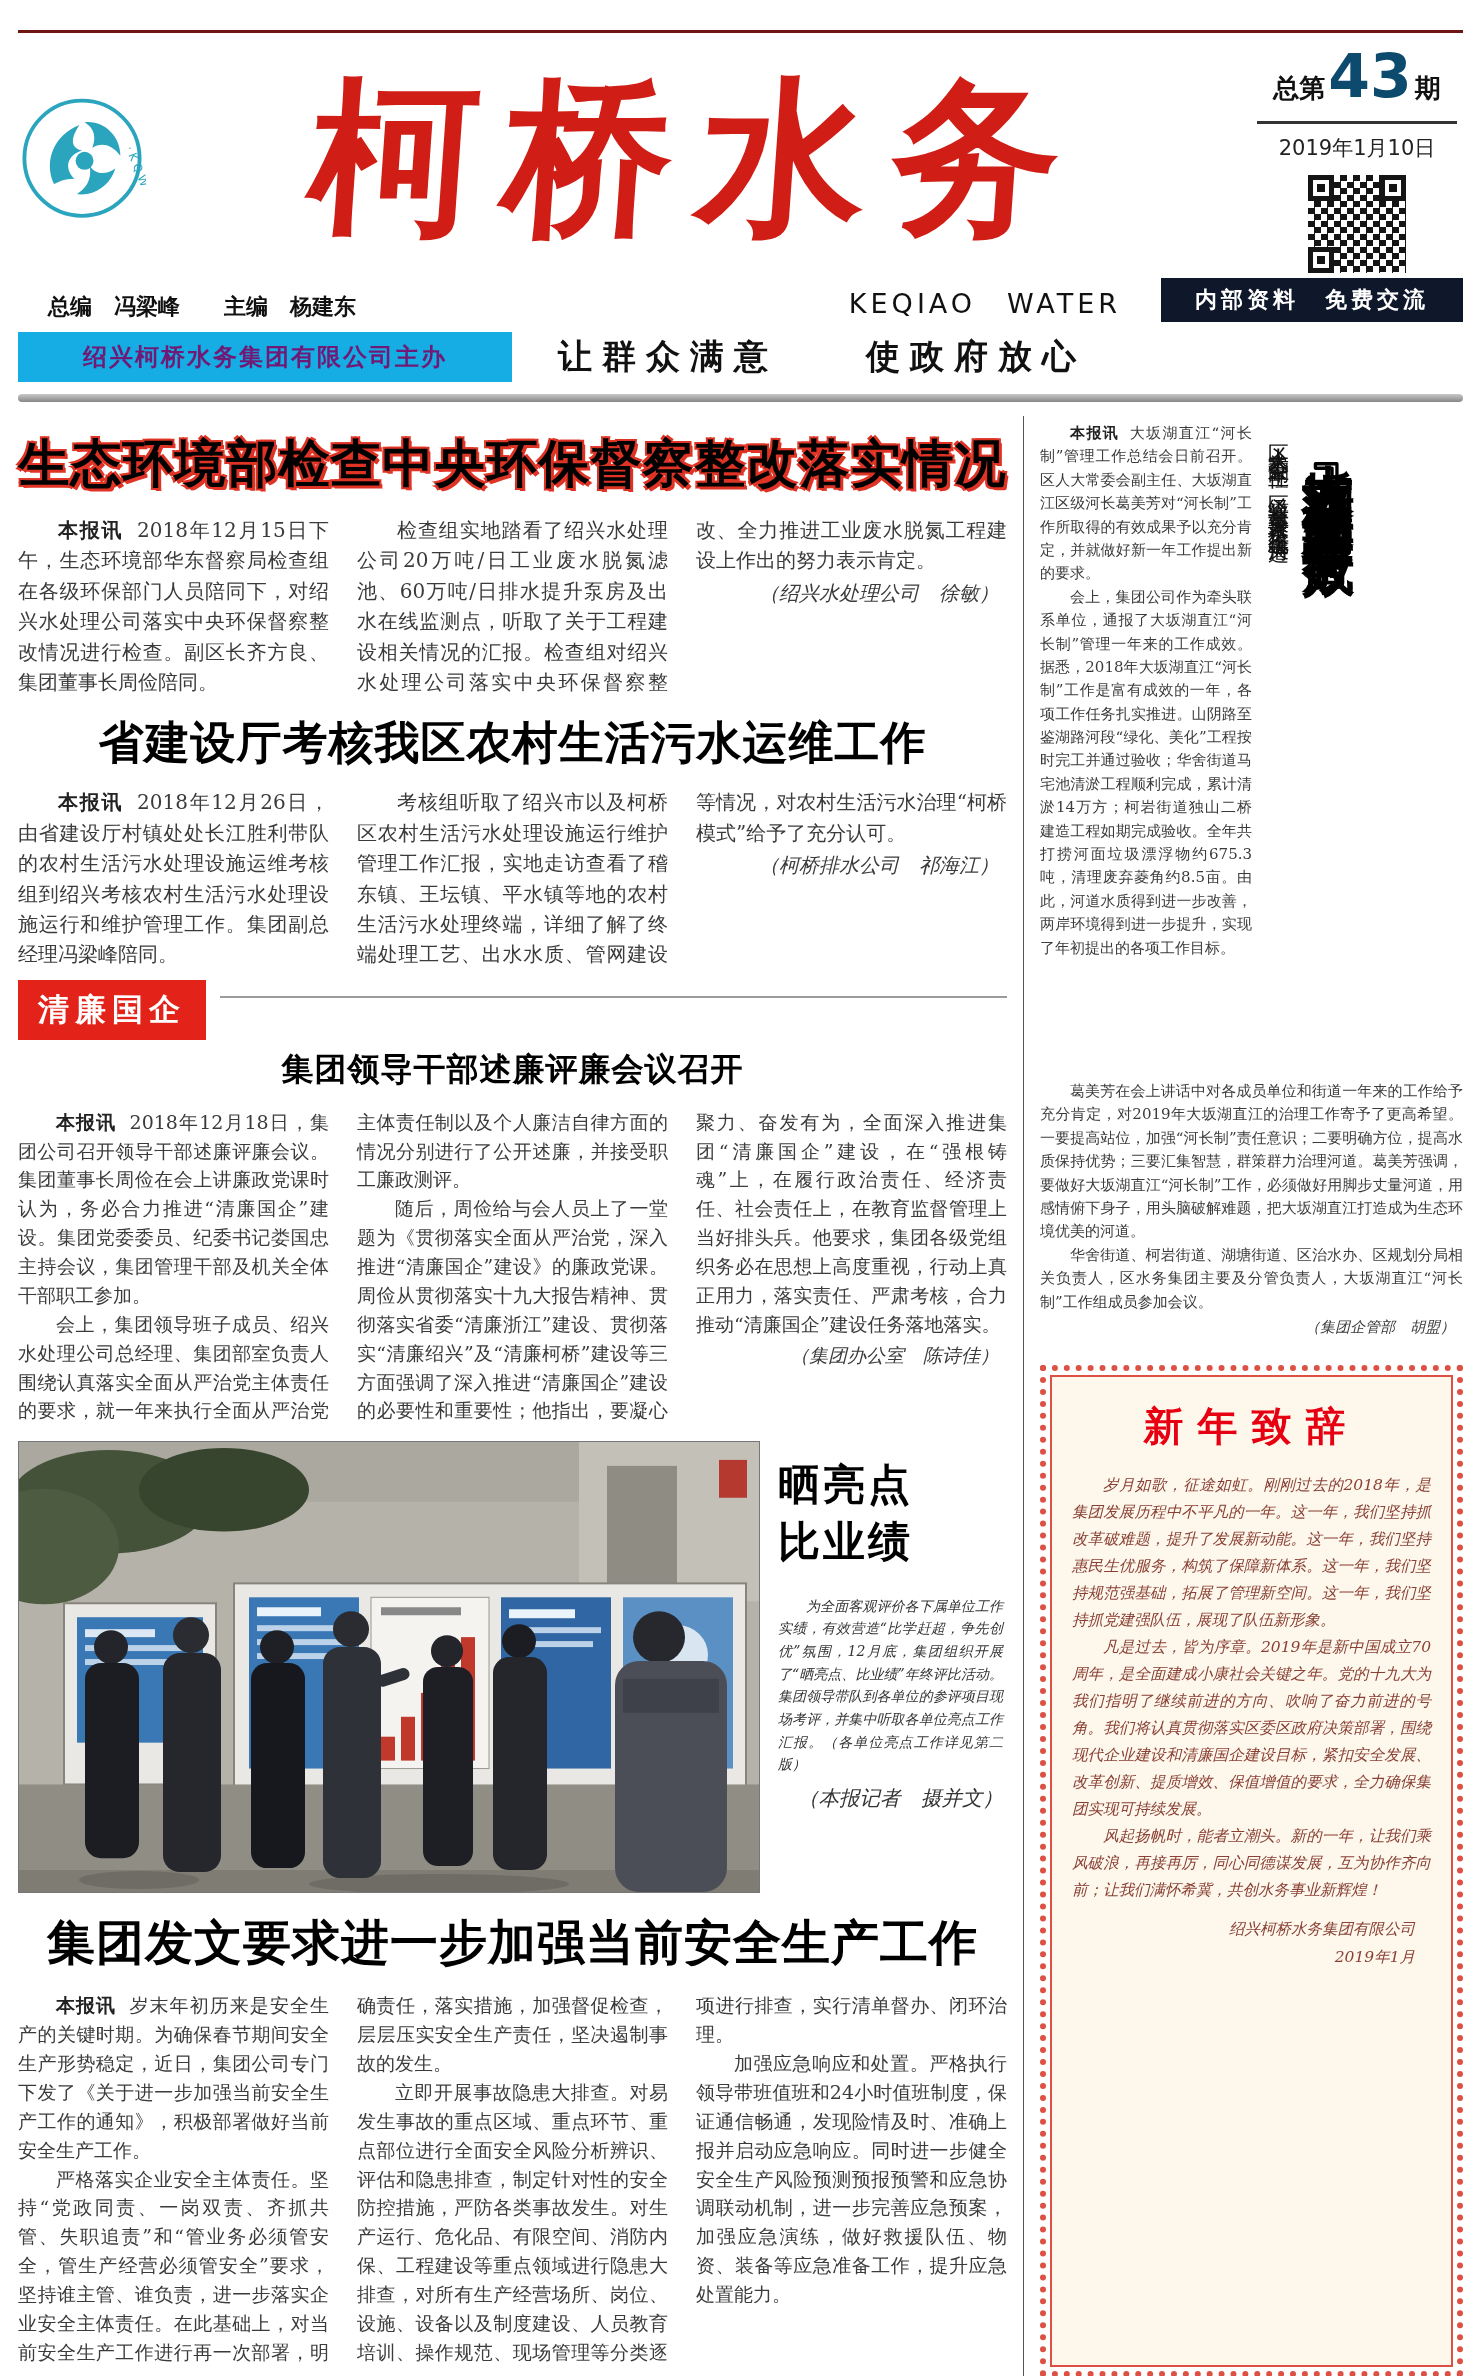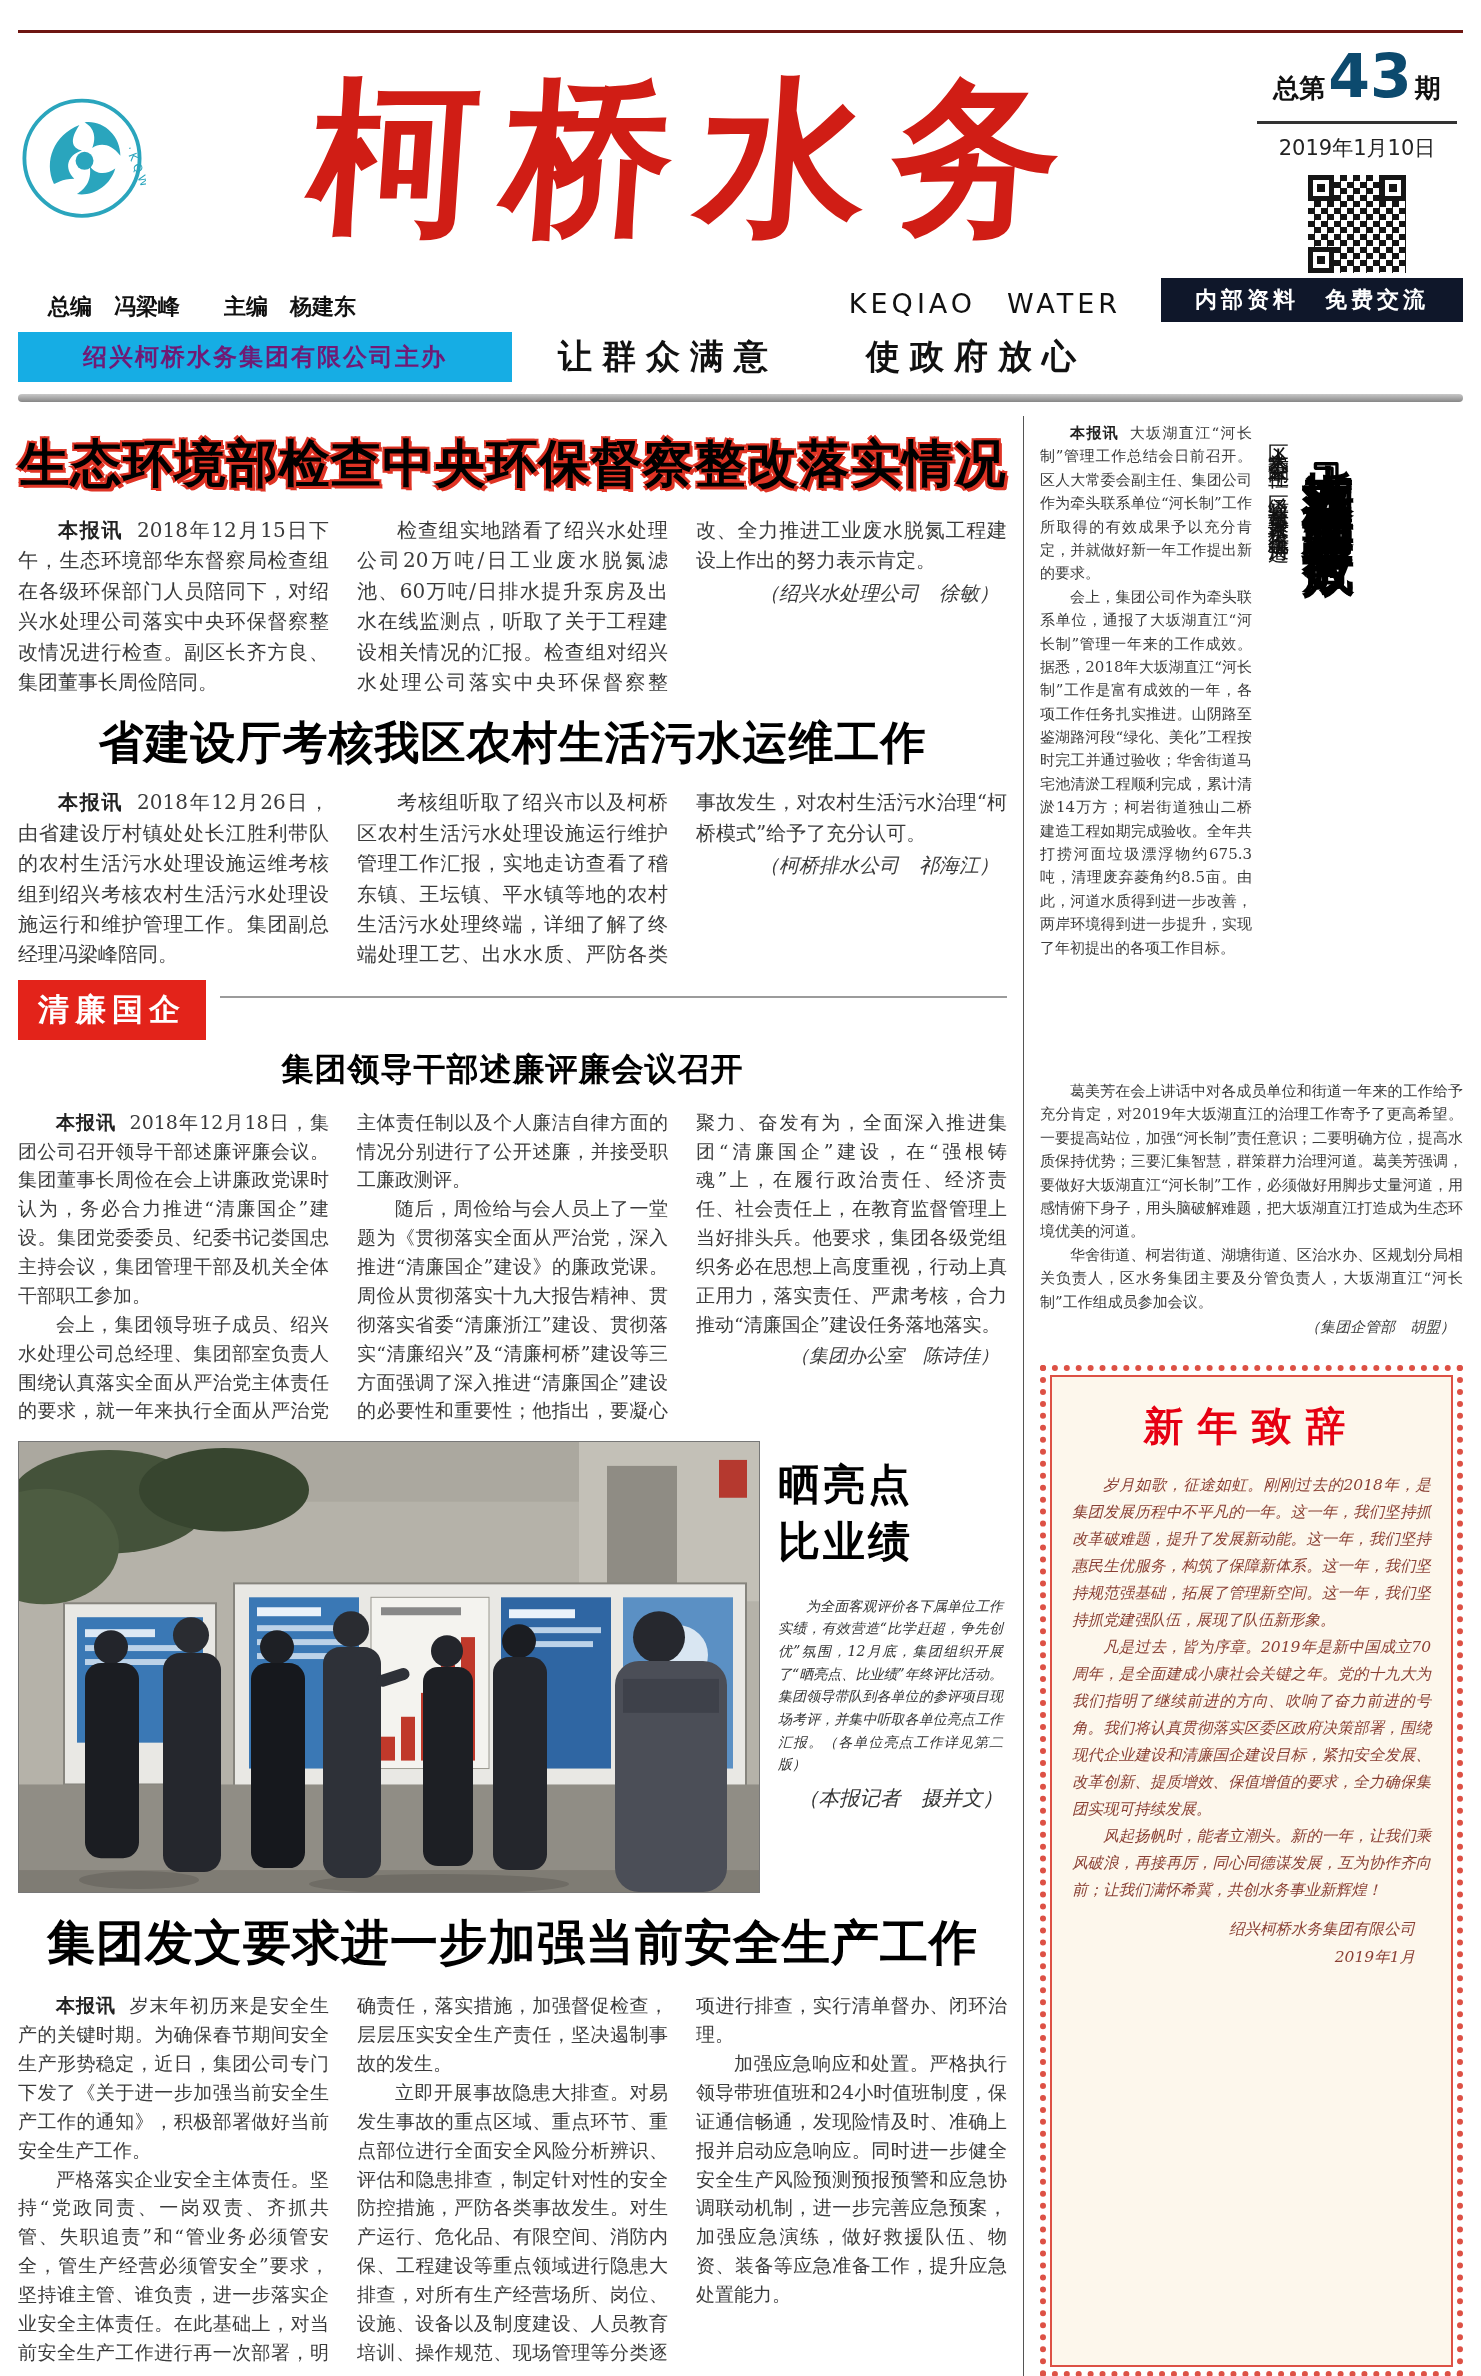--- a/index.html
+++ b/index.html
@@ -155,21 +155,21 @@
           <p class="para"><strong class="lead">本报讯</strong><span>2018年12月15日下午，生态环境部华东督察局检查组在各级环保部门人员陪同下，对绍兴水处理公司落实中央环保督察整改情况进行检查。副区长齐方良、集团董事长周俭陪同。</span></p>
           <p class="para">检查组实地踏看了绍兴水处理公司20万吨/日工业废水脱氮滤池、60万吨/日排水提升泵房及出水在线监测点，听取了关于工程建设相关情况的汇报。检查组对绍兴水处理公司落实中央环保督察整改、全力推进工业废水脱氮工程建设上作出的努力表示肯定。</p>
           <p class="sig">（绍兴水处理公司　徐敏）</p>
         </div>
       </article>
 
       <article>
         <h2 class="hl hl-plain2">省建设厅考核我区农村生活污水运维工作</h2>
         <div class="body3">
           <p class="para"><strong class="lead">本报讯</strong><span>2018年12月26日，由省建设厅村镇处处长江胜利带队的农村生活污水处理设施运维考核组到绍兴考核农村生活污水处理设施运行和维护管理工作。集团副总经理冯梁峰陪同。</span></p>
-          <p class="para">考核组听取了绍兴市以及柯桥区农村生活污水处理设施运行维护管理工作汇报，实地走访查看了稽东镇、王坛镇、平水镇等地的农村生活污水处理终端，详细了解了终端处理工艺、出水水质、严防各类事故发生，对农村生活污水治理“柯桥模式”给予了充分认可。</p>
+          <p class="para">考核组听取了绍兴市以及柯桥区农村生活污水处理设施运行维护管理工作汇报，实地走访查看了稽东镇、王坛镇、平水镇等地的农村生活污水处理终端，详细了解了终端处理工艺、出水水质、管网建设等情况，对农村生活污水治理“柯桥模式”给予了充分认可。</p>
           <p class="sig">（柯桥排水公司　祁海江）</p>
         </div>
       </article>
 
       <div class="label-row">
         <span class="red-box">清廉国企</span>
         <span class="label-line"></span>
       </div>
 
       <article>
@@ -264,21 +264,21 @@
 
     </section>
 
     <div class="col-rule"></div>
 
     <aside class="right-col">
 
       <article>
         <div class="rc-top">
           <div class="rc-body-narrow">
-            <p class="para"><strong class="lead">本报讯</strong><span>大坂湖直江“河长制”管理工作总结会日前召开。区人大常委会副主任、集团公司作为牵头联系单位“河长制”工作所取得的有效成果予以充分肯定，并就做好新一年工作提出新的要求。</span></p>
+            <p class="para"><strong class="lead">本报讯</strong><span>大坂湖直江“河长制”管理工作总结会日前召开。区人大常委会副主任、大坂湖直江区级河长葛美芳对“河长制”工作所取得的有效成果予以充分肯定，并就做好新一年工作提出新的要求。</span></p>
             <p class="para">会上，集团公司作为牵头联系单位，通报了大坂湖直江“河长制”管理一年来的工作成效。据悉，2018年大坂湖直江“河长制”工作是富有成效的一年，各项工作任务扎实推进。山阴路至鉴湖路河段“绿化、美化”工程按时完工并通过验收；华舍街道马宅池清淤工程顺利完成，累计清淤14万方；柯岩街道独山二桥建造工程如期完成验收。全年共打捞河面垃圾漂浮物约675.3吨，清理废弃菱角约8.5亩。由此，河道水质得到进一步改善，两岸环境得到进一步提升，实现了年初提出的各项工作目标。</p>
           </div>
           <div class="rc-subtitle">区人大常委会副主任、区级河长葛美芳要求打造生态优美河道</div>
           <div class="rc-headline">大坂湖直江『河长制』管理工作富有成效</div>
         </div>
         <div class="rc-wide">
           <p class="para">葛美芳在会上讲话中对各成员单位和街道一年来的工作给予充分肯定，对2019年大坂湖直江的治理工作寄予了更高希望。一要提高站位，加强“河长制”责任意识；二要明确方位，提高水质保持优势；三要汇集智慧，群策群力治理河道。葛美芳强调，要做好大坂湖直江“河长制”工作，必须做好用脚步丈量河道，用感情俯下身子，用头脑破解难题，把大坂湖直江打造成为生态环境优美的河道。</p>
           <p class="para">华舍街道、柯岩街道、湖塘街道、区治水办、区规划分局相关负责人，区水务集团主要及分管负责人，大坂湖直江“河长制”工作组成员参加会议。</p>
           <p class="sig">（集团企管部　胡盟）</p>
         </div>

